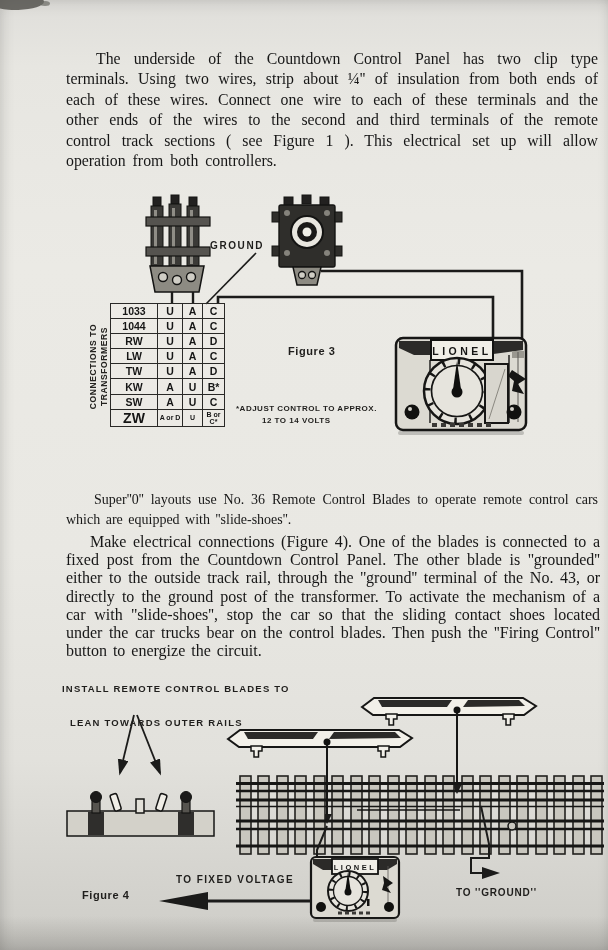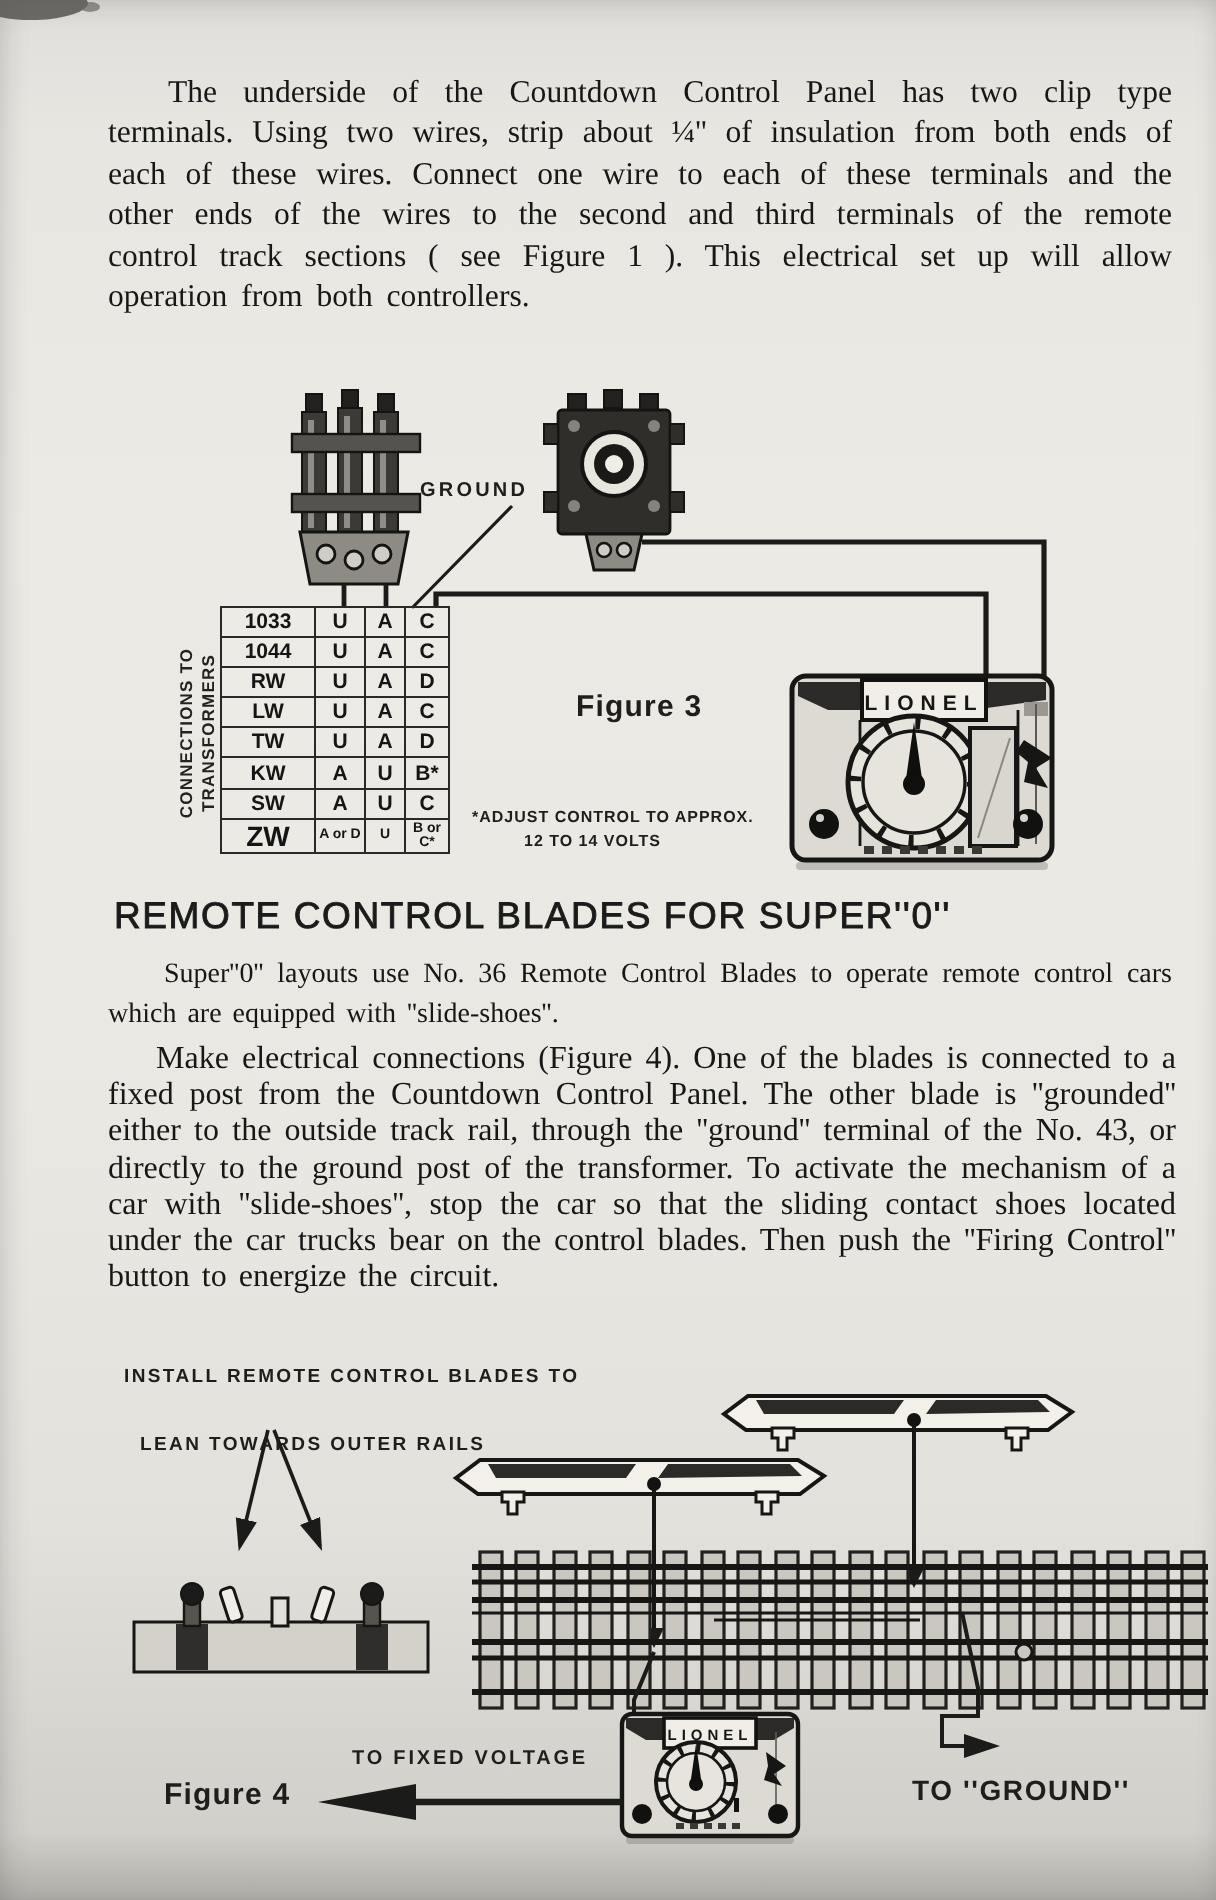--- a/index.html
+++ b/index.html
@@ -3,42 +3,42 @@
 <meta charset="utf-8">
 <style>
   html,body{margin:0;padding:0;background:#9a9894;}
   .page{
     position:relative;width:608px;height:950px;overflow:hidden;
     background:linear-gradient(180deg,#dfdeda 0%,#e7e6e1 7%,#ebeae5 28%,#e9e8e3 58%,#e2e1dc 80%,#d6d5d0 91%,#cdccc7 100%);
     box-shadow:inset 10px 0 14px -8px rgba(0,0,0,.14), inset -8px 0 12px -8px rgba(0,0,0,.10), inset 0 12px 16px -10px rgba(0,0,0,.12);
     font-family:"Liberation Serif",serif;color:#1b1b1b;
   }
   .abs{position:absolute;}
-  p.body-text{margin:0;text-align:justify;color:#171717;}
+  p.body-text{margin:12px;text-align:justify;color:#171717;}
   .intro{left:54px;top:37px;width:532px;font-size:15.8px;line-height:20.4px;text-indent:30px;word-spacing:3px;}
   .p2{left:54px;top:478px;width:532px;font-size:14px;line-height:20px;text-indent:28px;word-spacing:2px;}
   .p3{left:54px;top:521px;width:534px;font-size:16px;line-height:18.2px;text-indent:24px;word-spacing:2px;}
   h2.sect{
     margin:0;font-family:"Liberation Sans",sans-serif;font-weight:normal;
     -webkit-text-stroke:.45px #1b1b1b;font-size:18.5px;letter-spacing:.8px;color:#1b1b1b;
   }
   .h1{left:57px;top:168px;}
   .h2{left:57px;top:447px;}
   .lbl{font-family:"Liberation Sans",sans-serif;font-weight:bold;color:#1f1e1c;white-space:nowrap;}
   .ground-lbl{left:210px;top:240px;font-size:10px;letter-spacing:1.6px;}
-  .fig-cap{font-size:15px;letter-spacing:.6px;}
+  .fig-cap{font-size:11px;letter-spacing:.6px;}
   .fig3-cap{left:288px;top:345px;}
   .fig4-cap{left:82px;top:889px;}
   .adj1{left:236px;top:404px;font-size:8px;letter-spacing:.5px;}
   .adj2{left:262px;top:416px;font-size:8px;letter-spacing:.5px;}
   .inst{font-size:9.5px;letter-spacing:1.2px;}
   .inst1{left:62px;top:683px;}
   .inst2{left:70px;top:717px;}
   .tfv{left:176px;top:874px;font-size:10px;letter-spacing:1.4px;}
-  .tgr{left:456px;top:887px;font-size:14px;letter-spacing:.8px;}
+  .tgr{left:456px;top:887px;font-size:10px;letter-spacing:.8px;}
   
   table.conn{
     position:absolute;left:110px;top:303px;border-collapse:collapse;
     font-family:"Liberation Sans",sans-serif;font-weight:bold;font-size:10.5px;color:#151515;
     background:rgba(240,239,233,.35);
     padding-left:44px;
   }
   table.conn td{border:1.3px solid #2a2927;text-align:center;padding:0;height:14.1px;}
   table.conn td.m{width:46px;}
   table.conn td.a{width:24px;}
@@ -319,21 +319,20 @@
   <div class="abs side-label">
     <div>CONNECTIONS TO</div>
     <div>TRANSFORMERS</div>
   </div>
 
   <div class="abs lbl ground-lbl">GROUND</div>
   <div class="abs lbl fig-cap fig3-cap">Figure 3</div>
   <div class="abs lbl adj1">*ADJUST CONTROL TO APPROX.</div>
   <div class="abs lbl adj2">12 TO 14 VOLTS</div>
 
-  <h2 class="abs sect h2">REMOTE CONTROL BLADES FOR SUPER''0''</h2>
   <p class="abs body-text p2">Super''0'' layouts use No. 36 Remote Control Blades to operate remote control cars which are equipped with ''slide-shoes''.</p>
   <p class="abs body-text p3">Make electrical connections (Figure 4). One of the blades is connected to a fixed post from the Countdown Control Panel. The other blade is ''grounded'' either to the outside track rail, through the ''ground'' terminal of the No. 43, or directly to the ground post of the transformer. To activate the mechanism of a car with ''slide-shoes'', stop the car so that the sliding contact shoes located under the car trucks bear on the control blades. Then push the ''Firing Control'' button to energize the circuit.</p>
 
   <div class="abs lbl inst inst1">INSTALL REMOTE CONTROL BLADES TO</div>
   <div class="abs lbl inst inst2">LEAN TOWARDS OUTER RAILS</div>
   <div class="abs lbl tfv">TO FIXED VOLTAGE</div>
   <div class="abs lbl tgr">TO ''GROUND''</div>
   <div class="abs lbl fig-cap fig4-cap">Figure 4</div>
 
   <div class="abs smudge"></div>

